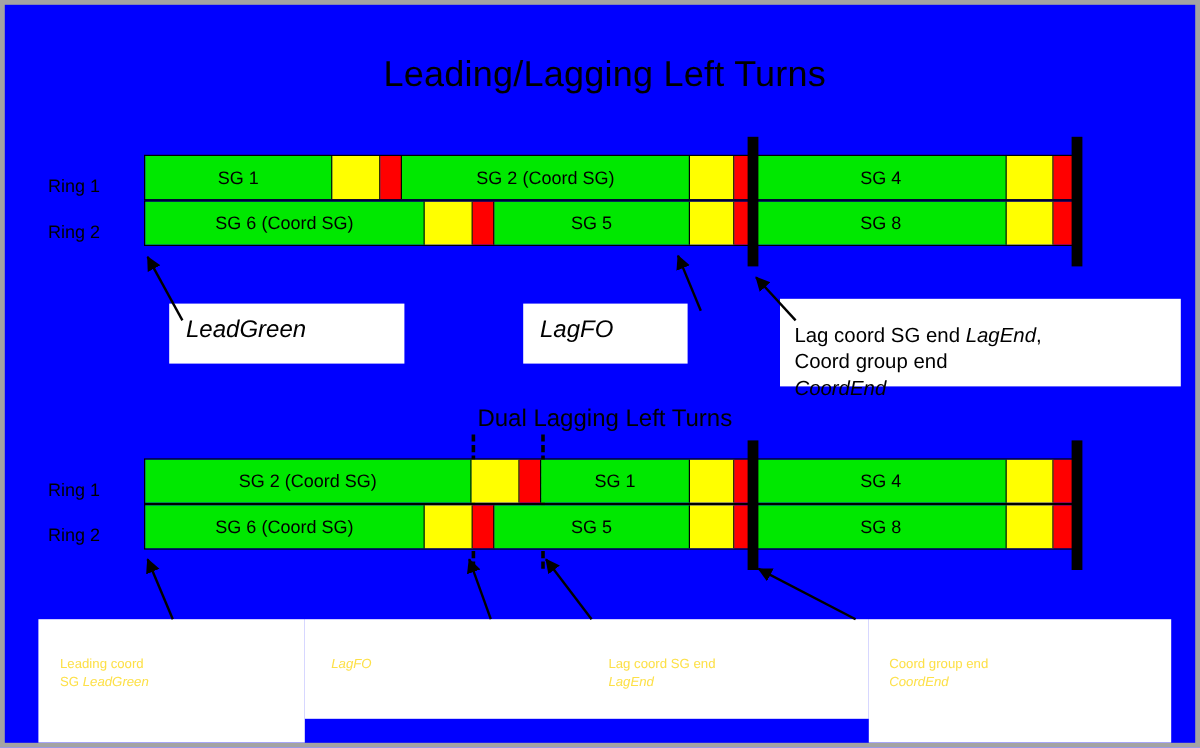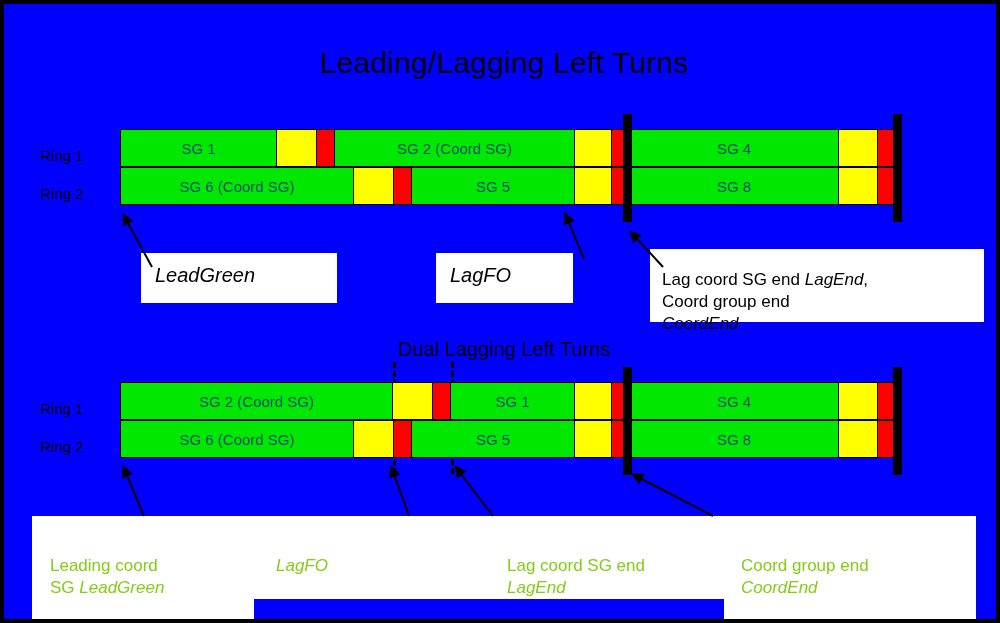--- a/index.html
+++ b/index.html
@@ -9,21 +9,21 @@
     background: #ffffff;
   }
   body {
     font-family: "Liberation Sans", sans-serif;
   }
   #canvas {
     position: relative;
     width: 1000px;
     height: 623px;
     background: #0000ff;
-    border: 4px solid #000000;
+    border: 4px solid #a3a3a3;
     box-sizing: border-box;
     overflow: hidden;
   }
 
   
   .diagram-title {
     position: absolute;
     text-align: center;
     color: #000000;
     font-weight: 400;
@@ -57,21 +57,21 @@
   }
   .seg {
     position: absolute;
     top: 0;
     height: 100%;
     box-sizing: border-box;
     border-right: 1px solid #000000;
     display: flex;
     align-items: center;
     justify-content: center;
-    color: #0c4a6e;
+    color: #000000;
     font-size: 15px;
     white-space: nowrap;
     overflow: hidden;
   }
   .seg.last { border-right: none; }
   .seg-green  { background: #00e800; }
   .seg-yellow { background: #ffff00; }
   .seg-red    { background: #ff0000; }
 
   
@@ -102,22 +102,22 @@
   .callout.plain { padding: 10px 14px; font-size: 20px; }
   .callout i { font-style: italic; }
 
   
   .panel {
     position: absolute;
     background: #ffffff;
   }
   .bottom-cell {
     position: absolute;
-    color: #84cc16;
-    font-size: 17px;
+    color: #fde047;
+    font-size: 11px;
     line-height: 1.3;
     white-space: pre-line;
   }
   .ital { font-style: italic; }
 
   svg.arrows {
     position: absolute;
     left: 0; top: 0;
     width: 1000px; height: 623px;
     pointer-events: none;

